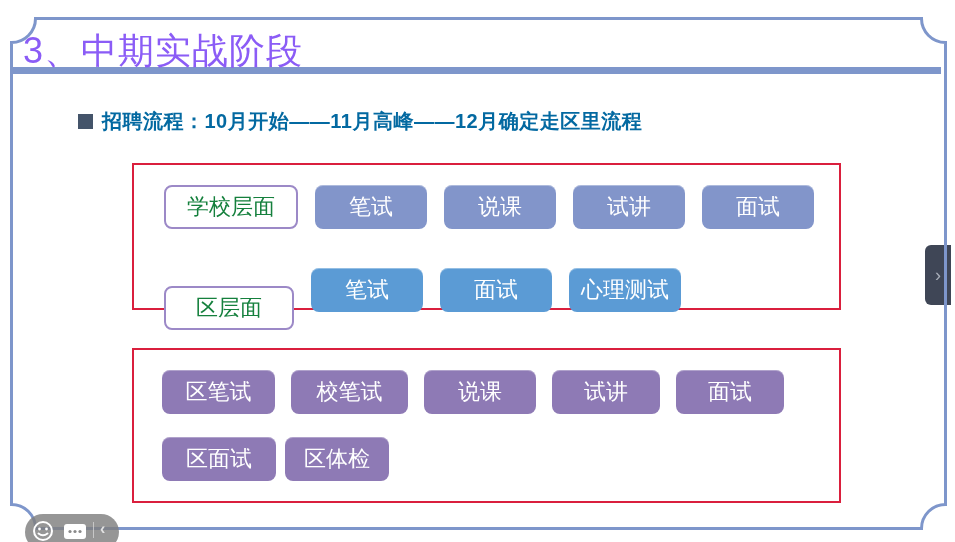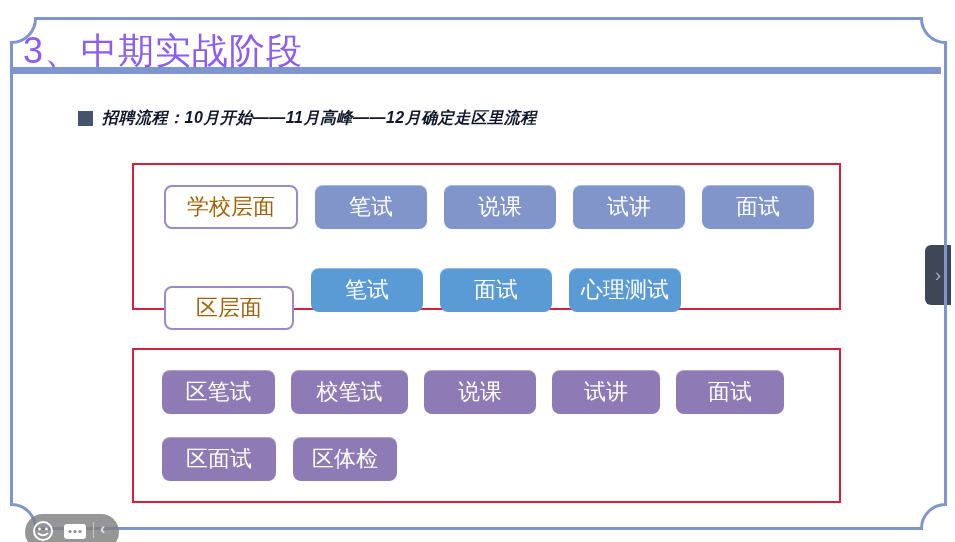--- a/index.html
+++ b/index.html
@@ -25,37 +25,37 @@
   
   .bullet-line {
     position:absolute; left:78px; top:108px; z-index:3;
     display:flex; align-items:center; white-space:nowrap;
   }
   .bullet-marker {
     width:15px; height:15px; background:#44546a;
     margin-right:9px; flex:0 0 auto;
   }
   .bullet-text {
-    font-size:16px; font-weight:bold; color:#0f172a; letter-spacing:0.5px;font-style:italic;
+    font-size:20px; font-weight:bold; color:#0369a1; letter-spacing:0.5px;
   }
   
   .red-group {
     position:absolute; border:2px solid #da1f3d; background:transparent; z-index:3;
   }
   .red-group.group1 { left:132px; top:163px; width:709px; height:147px; }
   .red-group.group2 { left:132px; top:348px; width:709px; height:155px; }
   .flow-row { position:absolute; display:flex; align-items:center; }
   .step {
     height:44px; border-radius:8px;
     display:flex; align-items:center; justify-content:center;
     color:#ffffff; font-size:22px; white-space:nowrap;
     flex:0 0 auto;
   }
   .step.label-box {
-    background:#ffffff; border:2px solid #9c89c7; color:#a16207;
+    background:#ffffff; border:2px solid #9c89c7; color:#15803d;
   }
   .step.blue1 { background:#8295ca; box-shadow:inset 0 1px 0 rgba(255,255,255,0.35); }
   .step.blue2 { background:#5b9bd5; box-shadow:inset 0 1px 0 rgba(255,255,255,0.35); }
   .step.purple { background:#8e7ab5; box-shadow:inset 0 1px 0 rgba(255,255,255,0.3); }
   
   .side-tab {
     position:absolute; left:925px; top:245px; width:26px; height:60px;
     background:#3f4656; border-radius:6px 0 0 6px; z-index:1;
     display:flex; align-items:center; justify-content:center;
     color:#a8aeb9; font-size:18px; cursor:pointer;
@@ -106,21 +106,21 @@
 </div>
 
 <div class="red-group group2">
   <div class="flow-row" style="left:28px; top:20px; gap:16px;">
     <div class="step purple" style="width:113px;">区笔试</div>
     <div class="step purple" style="width:117px;">校笔试</div>
     <div class="step purple" style="width:112px;">说课</div>
     <div class="step purple" style="width:108px;">试讲</div>
     <div class="step purple" style="width:108px;">面试</div>
   </div>
-  <div class="flow-row" style="left:28px; top:87px; gap:17px;">
+  <div class="flow-row" style="left:28px; top:87px; gap:9px;">
     <div class="step purple" style="width:114px;">区面试</div>
     <div class="step purple" style="width:104px;">区体检</div>
   </div>
 </div>
 
 <div class="float-toolbar">
   <svg class="tb-icon" width="22" height="22" viewBox="0 0 22 22">
     <circle cx="11" cy="11" r="9" fill="none" stroke="#ffffff" stroke-width="2"></circle>
     <circle cx="7.5" cy="9" r="1.4" fill="#ffffff"></circle>
     <circle cx="14.5" cy="9" r="1.4" fill="#ffffff"></circle>

